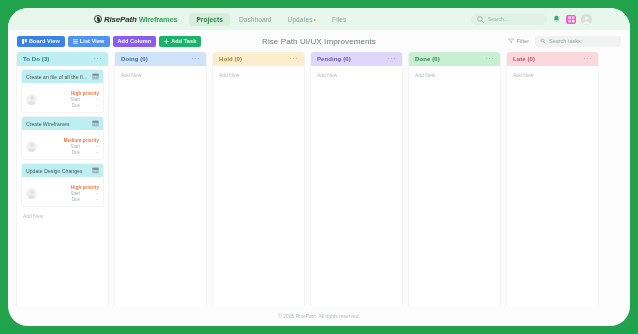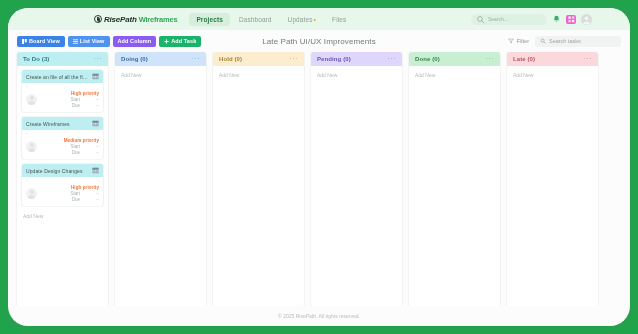--- a/index.html
+++ b/index.html
@@ -265,21 +265,21 @@
       </button>
 
       <button class="btn btn-task">
         <svg width="5" height="5" viewBox="0 0 10 10">
           <rect x="4.1" y="0.6" width="1.8" height="8.8" fill="#fff"></rect>
           <rect x="0.6" y="4.1" width="8.8" height="1.8" fill="#fff"></rect>
         </svg>
         <span>Add Task</span>
       </button>
 
-      <div class="page-title">Late Path UI/UX Improvements</div>
+      <div class="page-title">Rise Path UI/UX Improvements</div>
 
       <div class="tool-right">
         <div class="filter-btn">
           <svg width="6" height="6" viewBox="0 0 12 12">
             <path d="M1 2h10l-4 4.2V10L5 8.8V6.2z" fill="none" stroke="#9aa79f" stroke-width="1.1" stroke-linejoin="round"></path>
           </svg>
           <span>Filter</span>
         </div>
         <div class="search-tasks">
           <svg class="mini-ico" style="width:6px;height:6px" viewBox="0 0 16 16">

